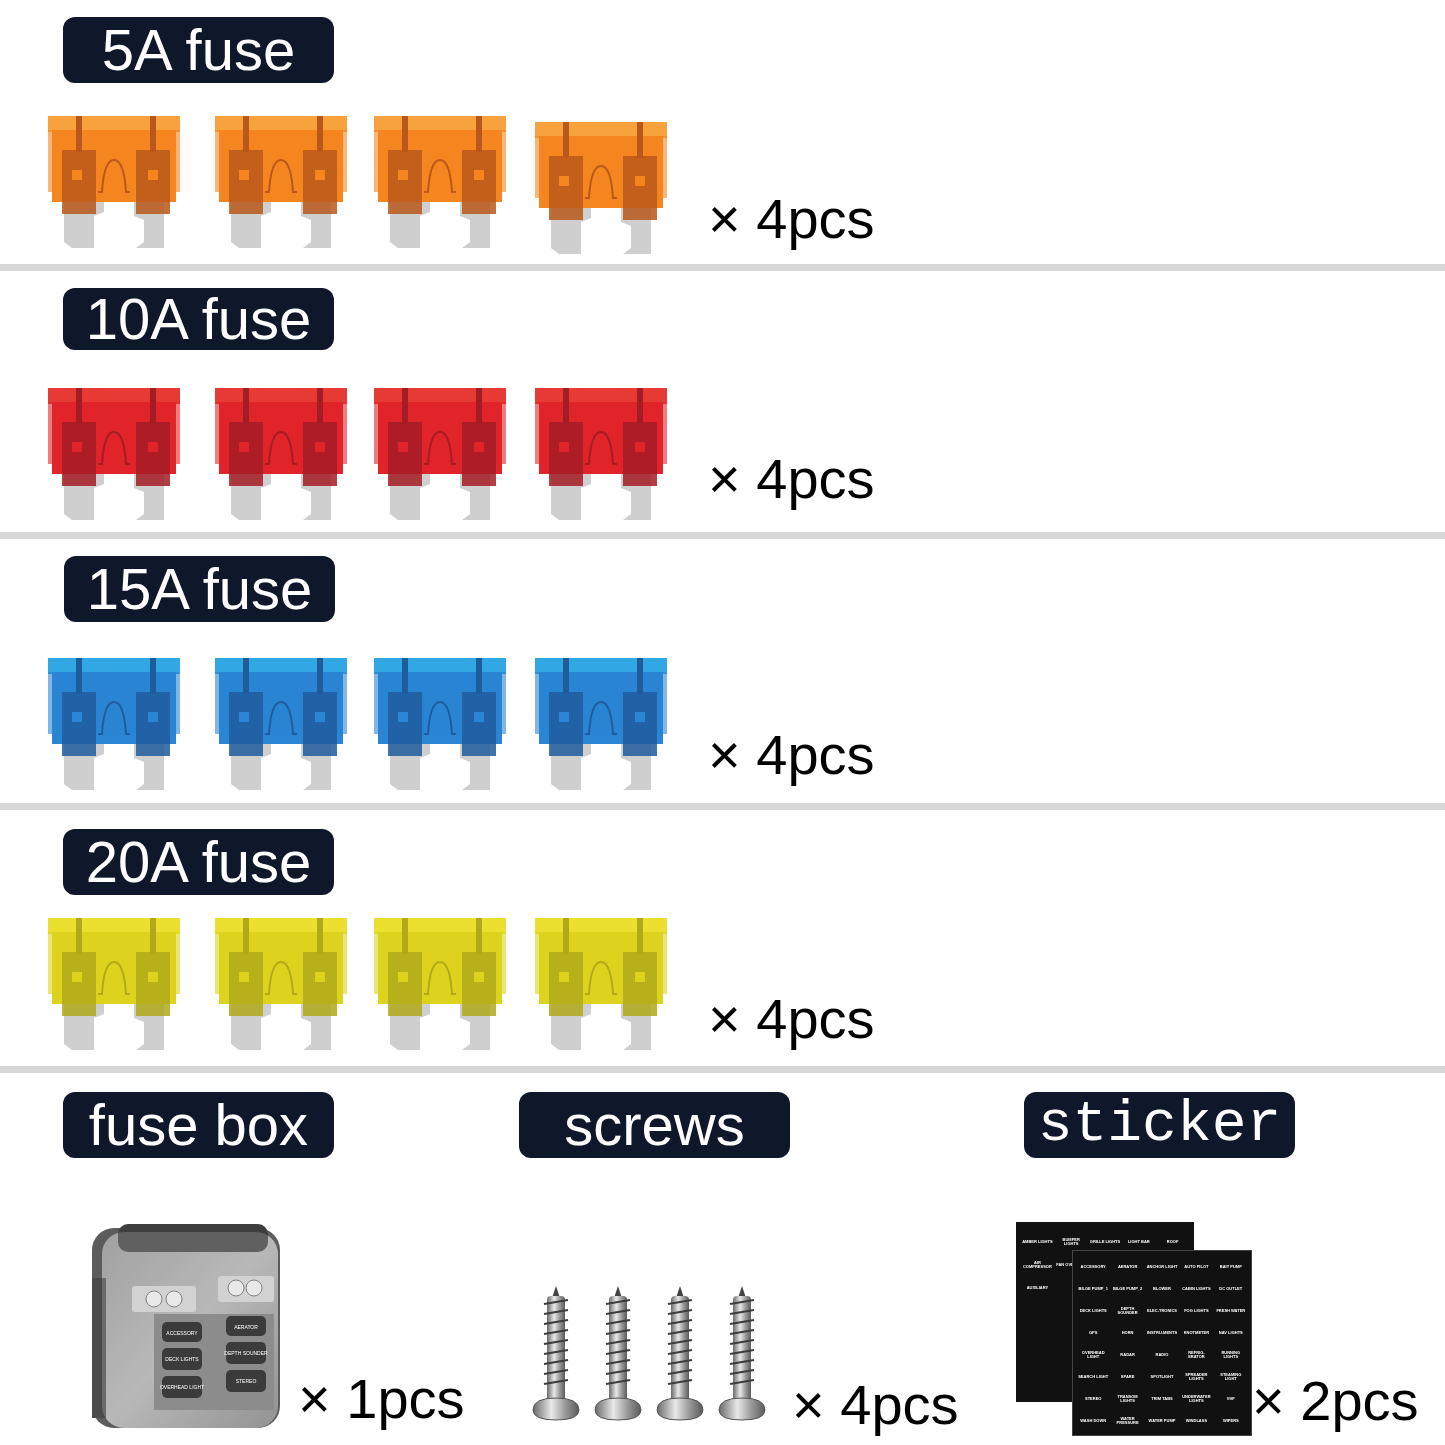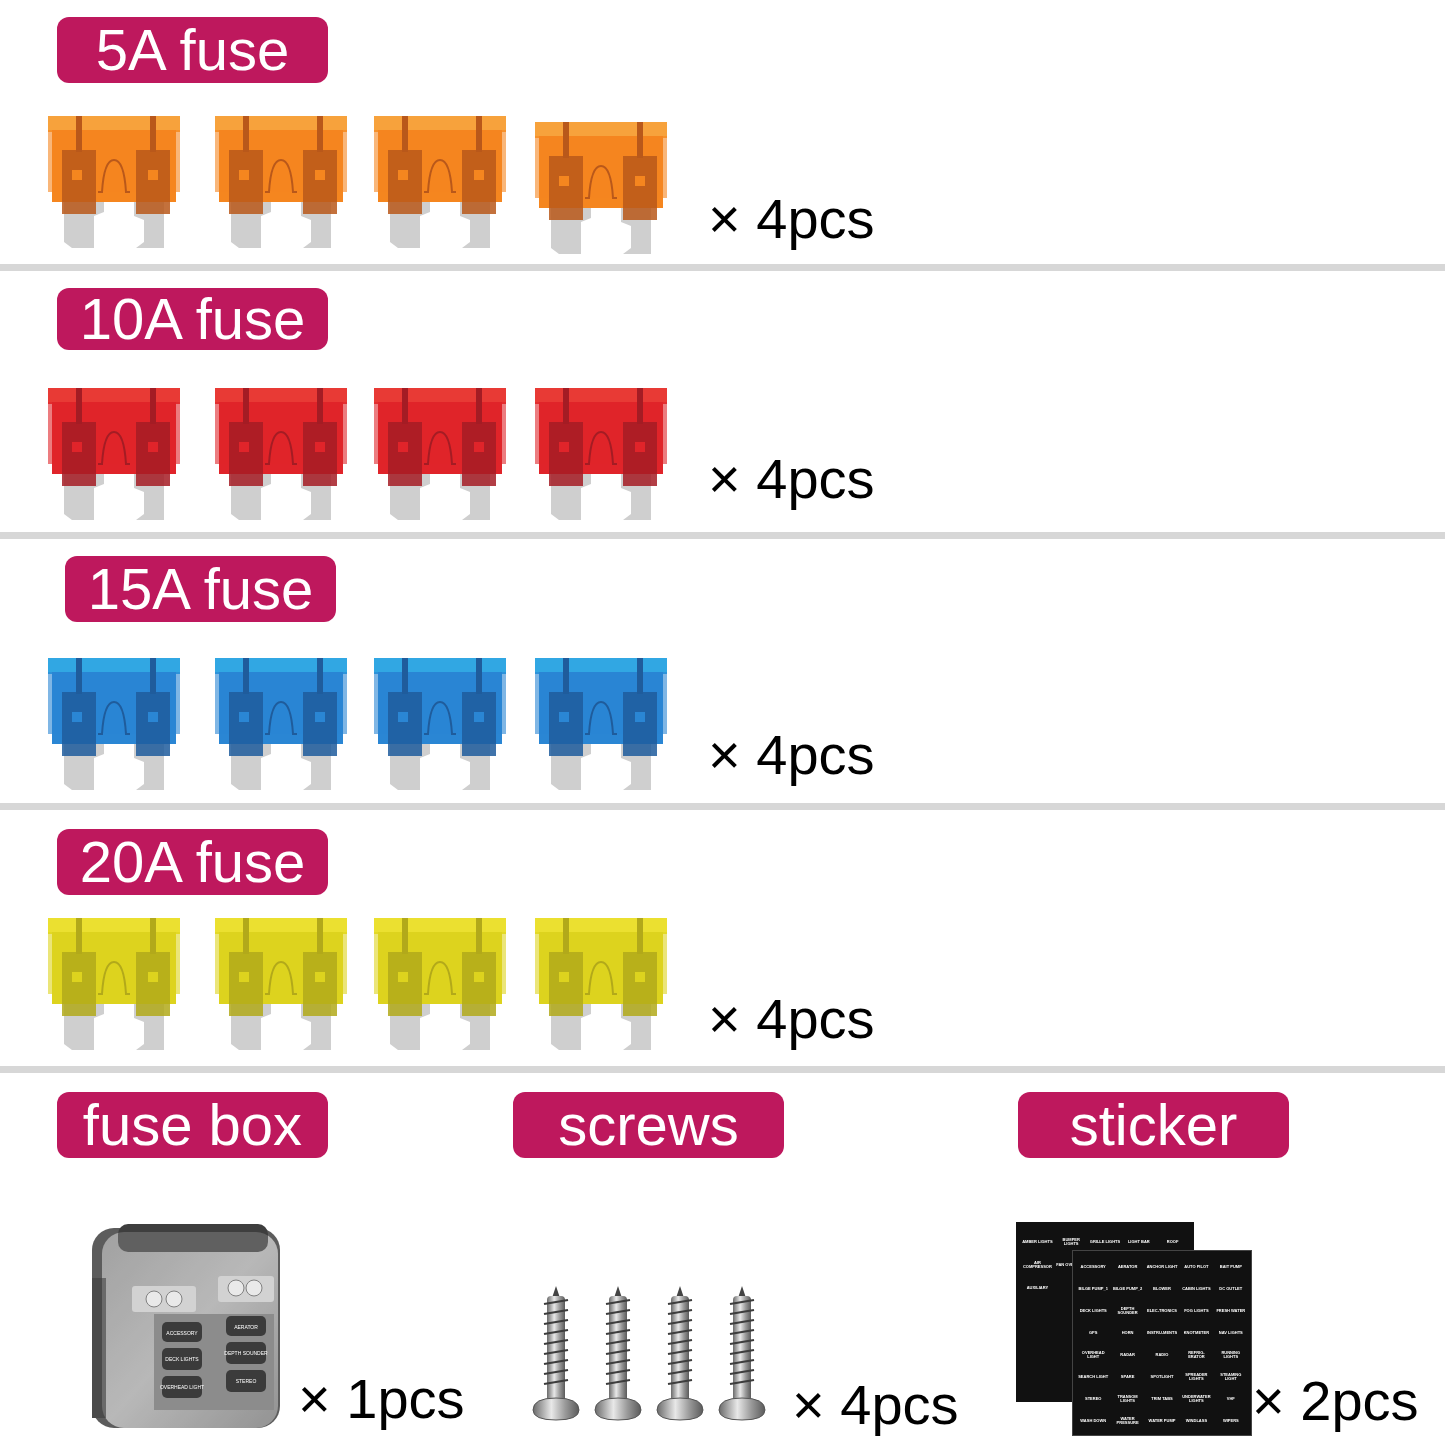--- a/index.html
+++ b/index.html
@@ -1,33 +1,33 @@
 <!DOCTYPE html>
 <html><head>
 <meta charset="utf-8">
 <style>
   html,body{margin:0;padding:0;background:#fff;}
   body{width:1445px;height:1445px;position:relative;overflow:hidden;font-family:"Liberation Sans",sans-serif;}
-  .label{position:absolute;background:#be185d;color:#fff;border-radius:12px;display:flex;align-items:center;justify-content:center;font-size:58px;line-height:1;letter-spacing:0;}
+  .label{position:absolute;background:#0f172a;color:#fff;border-radius:12px;display:flex;align-items:center;justify-content:center;font-size:58px;line-height:1;letter-spacing:0;margin-left:6px;}
   .divider{position:absolute;left:0;width:1445px;height:7px;background:#d7d7d7;}
   .qty{position:absolute;font-size:56px;color:#000;white-space:nowrap;}
   .fuse{position:absolute;width:132px;height:132px;}
   .fuse svg{width:100%;height:100%;display:block;}
   .item{position:absolute;}
 </style>
 </head>
 <body>
 
 <div class="label" style="left:57px;top:17px;width:271px;height:66px;">
     <span>5A fuse</span>
   </div>
 <div class="label" style="left:57px;top:288px;width:271px;height:62px;">
     <span>10A fuse</span>
   </div>
-<div class="label" style="left:65px;top:556px;width:271px;height:66px;">
+<div class="label" style="left:58px;top:556px;width:271px;height:66px;">
     <span>15A fuse</span>
   </div>
 <div class="label" style="left:57px;top:829px;width:271px;height:66px;">
     <span>20A fuse</span>
   </div>
 
 <div class="divider" style="top:264px;"></div>
 <div class="divider" style="top:532px;"></div>
 <div class="divider" style="top:803px;"></div>
 <div class="divider" style="top:1066px;"></div>
@@ -295,21 +295,21 @@
 <div class="qty" style="left:708px;top:446px;">× 4pcs</div>
 <div class="qty" style="left:708px;top:722px;">× 4pcs</div>
 <div class="qty" style="left:708px;top:986px;">× 4pcs</div>
 
 <div class="label" style="left:57px;top:1092px;width:271px;height:66px;">
     <span>fuse box</span>
   </div>
 <div class="label" style="left:513px;top:1092px;width:271px;height:66px;">
     <span>screws</span>
   </div>
-<div class="label" style="left:1018px;top:1092px;width:271px;height:66px;">
+<div class="label" style="left:1018px;top:1092px;width:271px;height:66px;font-family:Liberation Mono, monospace;">
     <span>sticker</span>
   </div>
 
 <div class="item" style="left:88px;top:1218px;width:196px;height:214px;">
   <svg width="196" height="214" viewBox="0 0 196 214">
     <defs>
       <linearGradient id="fbg" x1="0" y1="0" x2="1" y2="1">
         <stop offset="0" stop-color="#8d8d8d"></stop>
           <stop offset="0.5" stop-color="#a9a9a9"></stop>
           <stop offset="1" stop-color="#7b7b7b"></stop>

